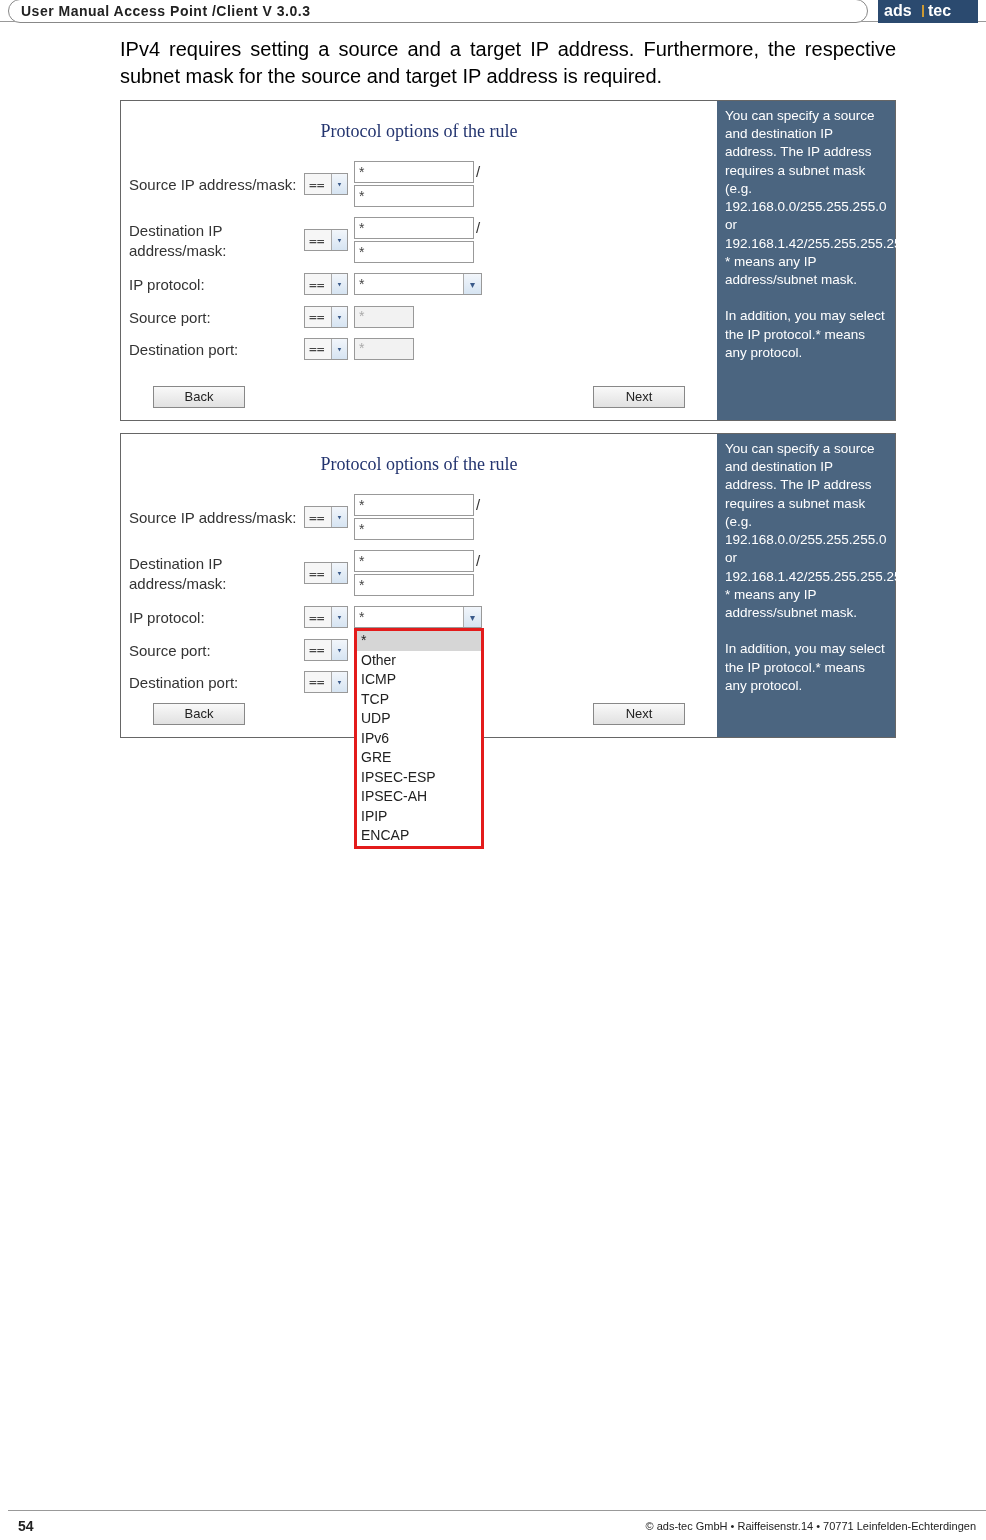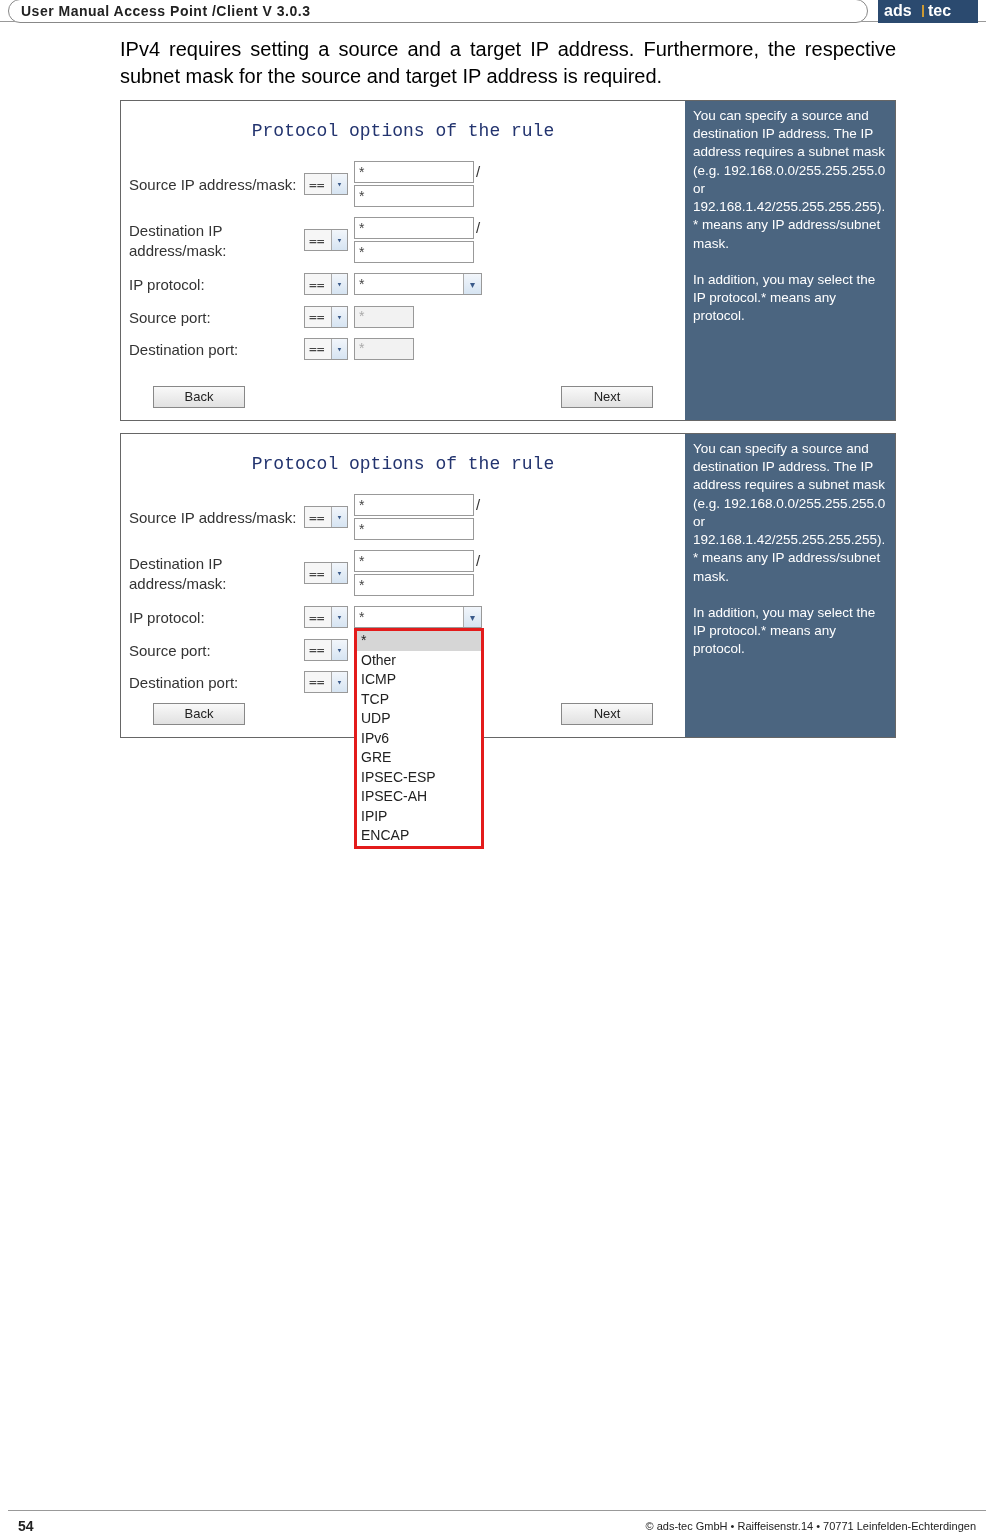--- a/index.html
+++ b/index.html
@@ -66,32 +66,32 @@
     display: flex;
     margin-bottom: 12px;
     position: relative;
   }
   .panel-main {
     flex: 1;
     padding: 6px 8px 12px 8px;
     position: relative;
   }
   .panel-help {
-    width: 210px;
+    width: 178px;
     background: #4b6580;
     color: #fff;
     font-family: Arial, sans-serif;
     font-size: 13.5px;
     padding: 6px 8px;
     line-height: 1.35;
   }
   .panel-title {
     text-align: center;
     color: #23346f;
-    font-family: Liberation Mono, monospace;
+    font-family: Liberation Serif, serif;
     font-size: 18px;
     margin: 12px 0 18px 0;
   }
   .form-row {
     display: flex;
     align-items: center;
     margin-bottom: 10px;
     font-family: Arial, sans-serif;
     font-size: 15px;
     color: #333;

